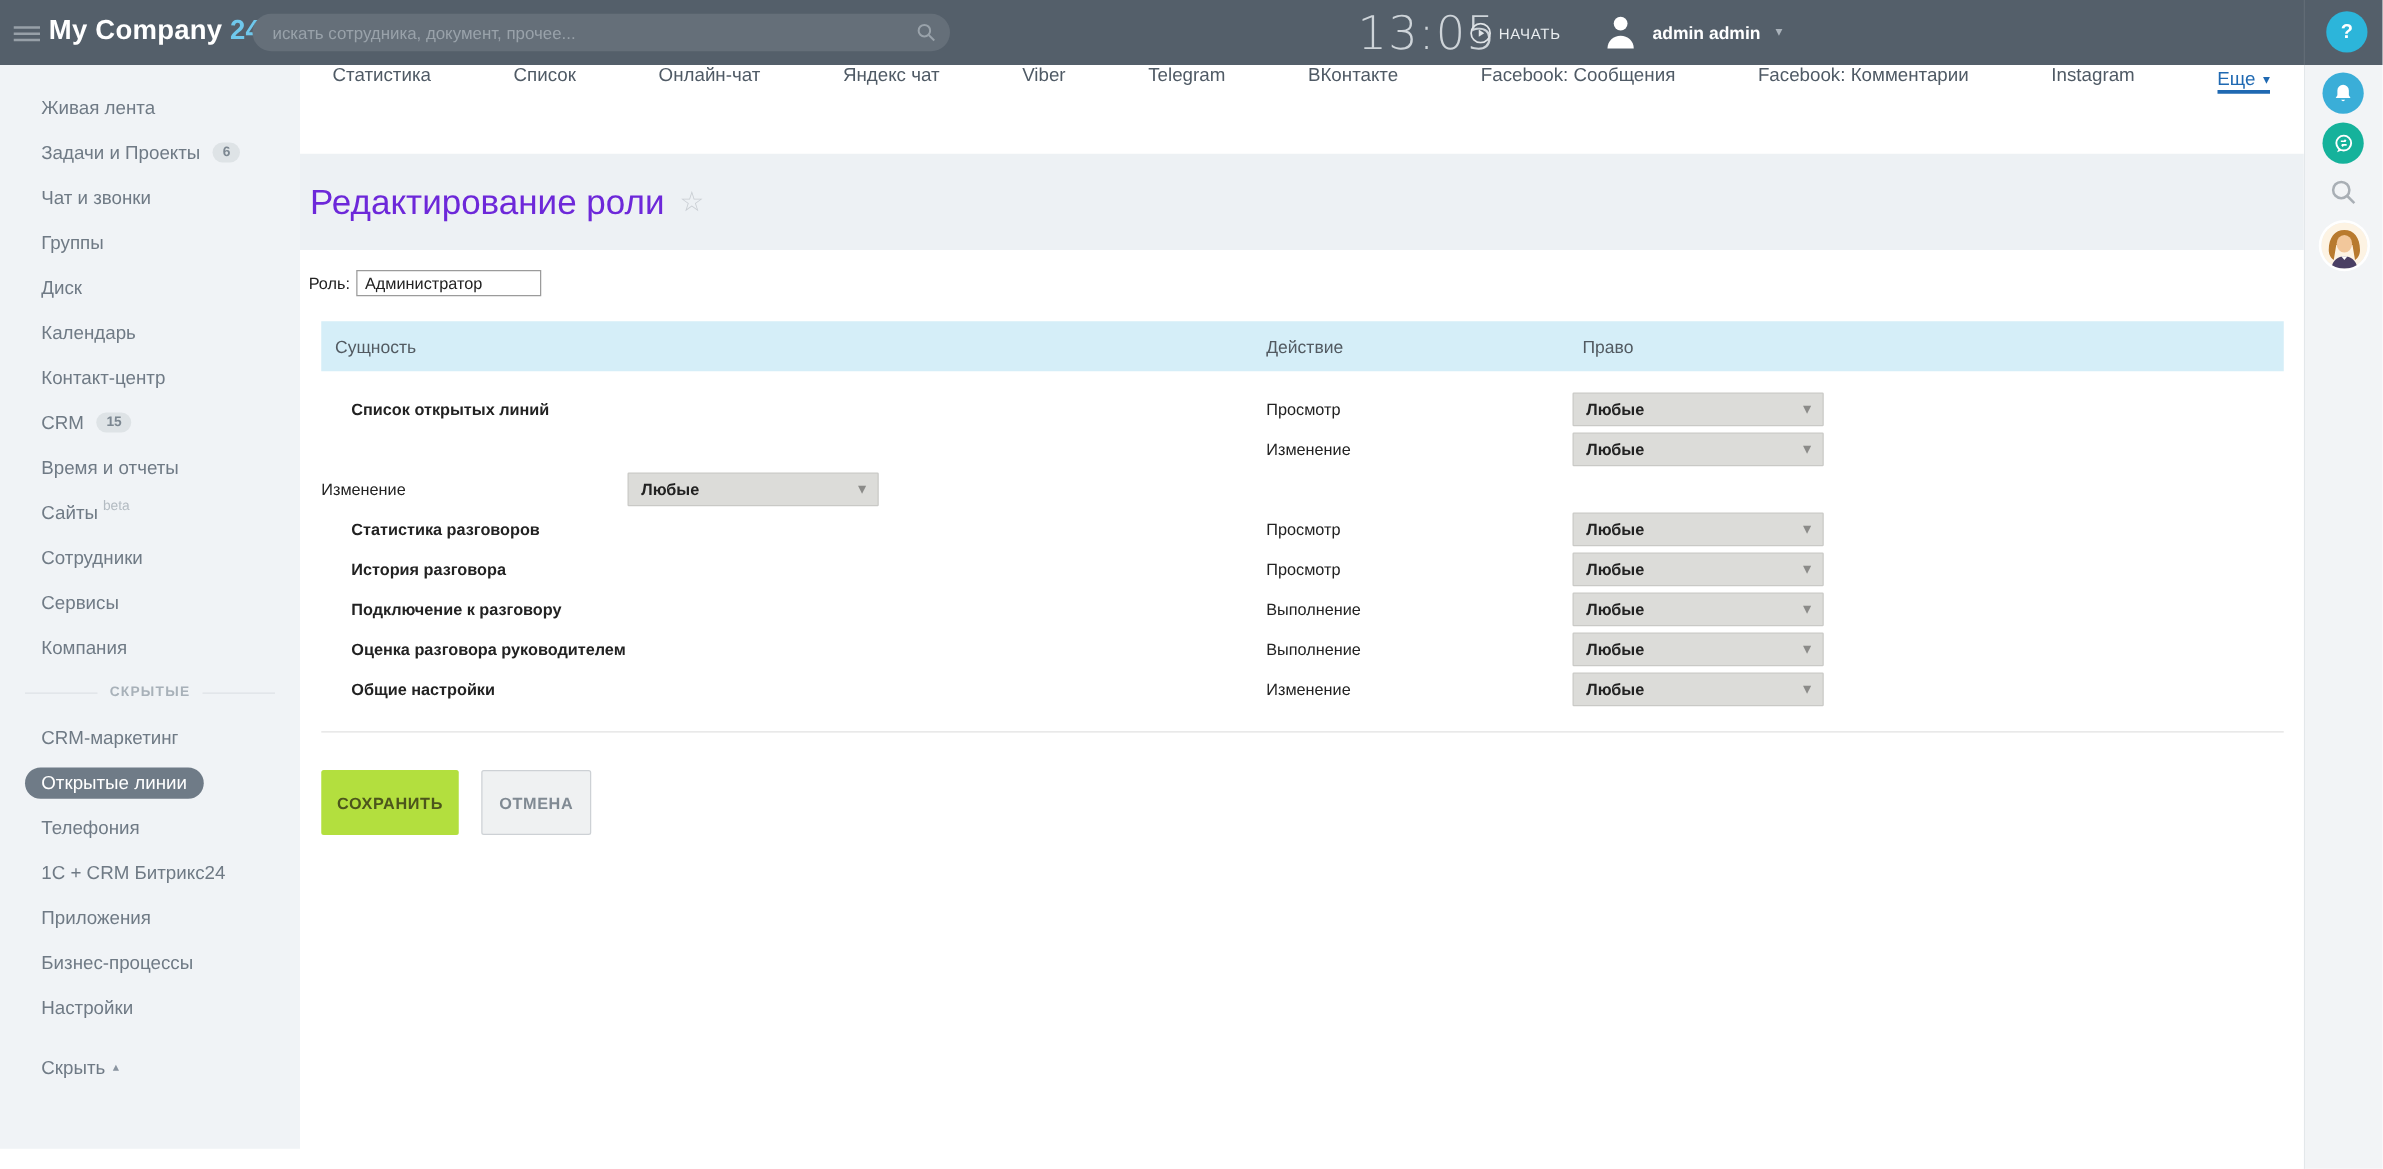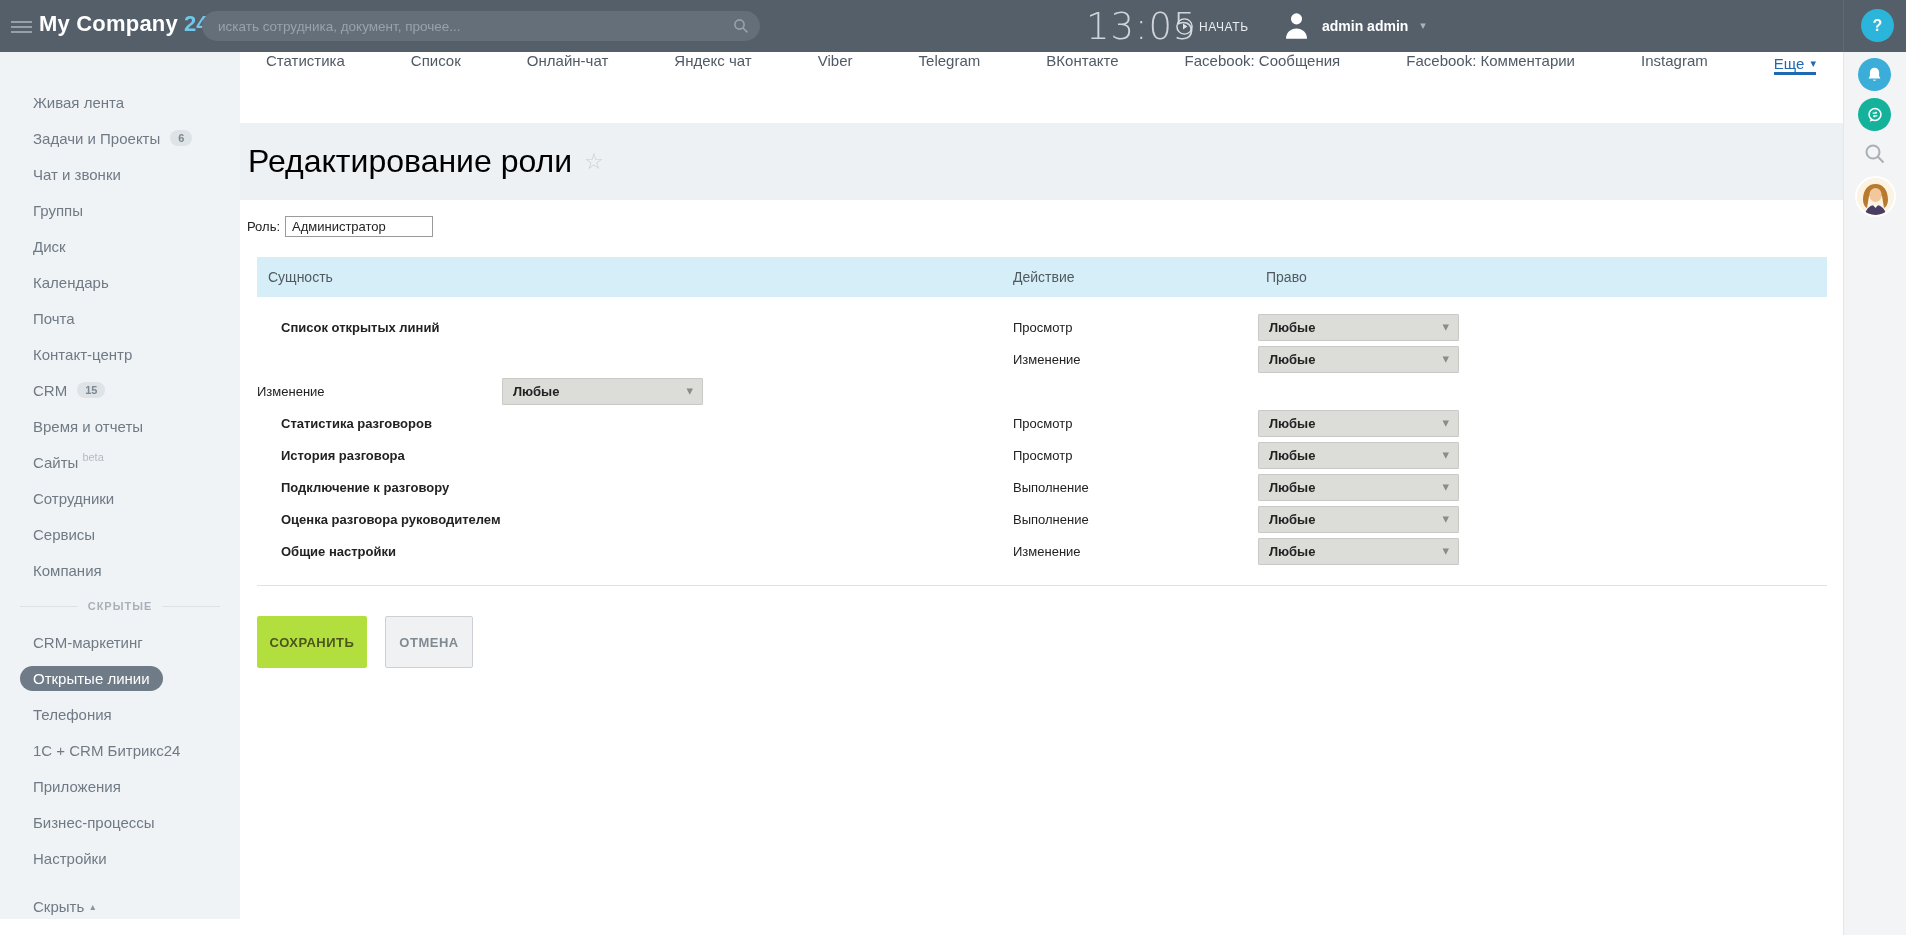--- a/index.html
+++ b/index.html
@@ -23,21 +23,21 @@
   .start .lbl { font-size:12px; color:#e9edf0; letter-spacing:.6px; }
   .userbox { position:absolute; left:1283px; top:10px; display:flex; align-items:center; gap:12px; cursor:pointer; }
   .username { font-size:14px; font-weight:bold; color:#fff; }
   .caret { color:#a9b2ba; font-size:11px; }
   .topdivider { position:absolute; left:1843px; top:0; width:1px; height:52px; background:#616b75; }
   .helpbtn { position:absolute; left:1861px; top:9px; width:33px; height:33px; border-radius:50%;
     background:#2cb5da; color:#fff; font-weight:bold; font-size:16px; display:flex; align-items:center;
     justify-content:center; cursor:pointer; }
 
   
-  .sidebar { position:absolute; left:0; top:52px; width:240px; bottom:16px; background:#f0f3f6; padding-top:32px; }
+  .sidebar { position:absolute; left:0; top:52px; width:240px; bottom:16px; background:#f0f3f6; padding-top:16px; }
   .sb-item { height:36px; display:flex; align-items:center; padding-left:33px; font-size:15px;
     color:#6f7a85; cursor:pointer; white-space:nowrap; }
   .sb-item .pillwrap { display:flex; align-items:center; }
   .sb-item.selected .pillwrap { background:#6f7b87; color:#fff; border-radius:15px; padding:4px 13px; margin-left:-13px; }
   .sb-badge { margin-left:10px; background:#dee3e6; color:#7c8791; font-size:11px; font-weight:bold;
     padding:2px 8px; border-radius:10px; }
   .sb-beta { font-size:11px; color:#b3bbc2; margin-left:4px; position:relative; top:-5px; }
   .sb-divider { display:flex; align-items:center; padding:0 20px; margin:10px 0; height:16px; }
   .sb-divider .line { flex:1; height:1px; background:#dde2e6; }
   .sb-divider .dlabel { font-size:11px; font-weight:bold; letter-spacing:1px; color:#a8b1b9; margin:0 10px; }
@@ -57,21 +57,21 @@
   
   .main { position:absolute; left:240px; top:52px; right:63px; bottom:0; background:#fff; }
   .tabsbar { height:71px; background:#fff; display:flex; justify-content:space-between; align-items:flex-start;
     padding:0 27px 0 26px; }
   .tab { display:flex; align-items:center; font-size:15px; color:#4f5a65; cursor:pointer; white-space:nowrap; }
   .tab-more { display:flex; align-items:center; gap:6px; font-size:15px; color:#1f69b2; cursor:pointer;
     border-bottom:3px solid #1f69b2; padding-top:3px; }
   .tab-more .caret { color:#1f69b2; }
 
   .titleband { height:77px; background:#edf1f4; display:flex; align-items:center; padding-left:8px; }
-  .titleband h1 { font-size:32px; font-weight:300; color:#000000; }
+  .titleband h1 { font-size:28px; font-weight:300; color:#6d28d9; }
   .fav-star { font-size:22px; color:#c9ced3; margin-left:12px; cursor:pointer; }
 
   .content { padding-top:16px; }
   .role-row { margin-left:7px; display:flex; align-items:center; font-size:13px; color:#222; }
   .role-row input { margin-left:5px; width:148px; height:21px; border:1px solid #9b9b9b; font-size:13px;
     padding:0 6px; font-family:inherit; color:#222; outline:none; }
 
   .perm-table { margin:20px 0 0 17px; width:1570px; }
   .pt-head { display:flex; align-items:center; height:40px; background:#d5eef8; font-size:14px; color:#525a61; }
   .col-entity { width:756px; }
@@ -168,27 +168,20 @@
       <div class="sb-item">
     <span class="pillwrap">
       <span class="sb-label">Диск</span>
 
     </span>
 
   </div>
       <div class="sb-item">
     <span class="pillwrap">
       <span class="sb-label">Календарь</span>
-
-    </span>
-
-  </div>
-      <div class="sb-item">
-    <span class="pillwrap">
-      <span class="sb-label">Почта</span>
 
     </span>
 
   </div>
       <div class="sb-item">
     <span class="pillwrap">
       <span class="sb-label">Контакт-центр</span>
 
     </span>
 

